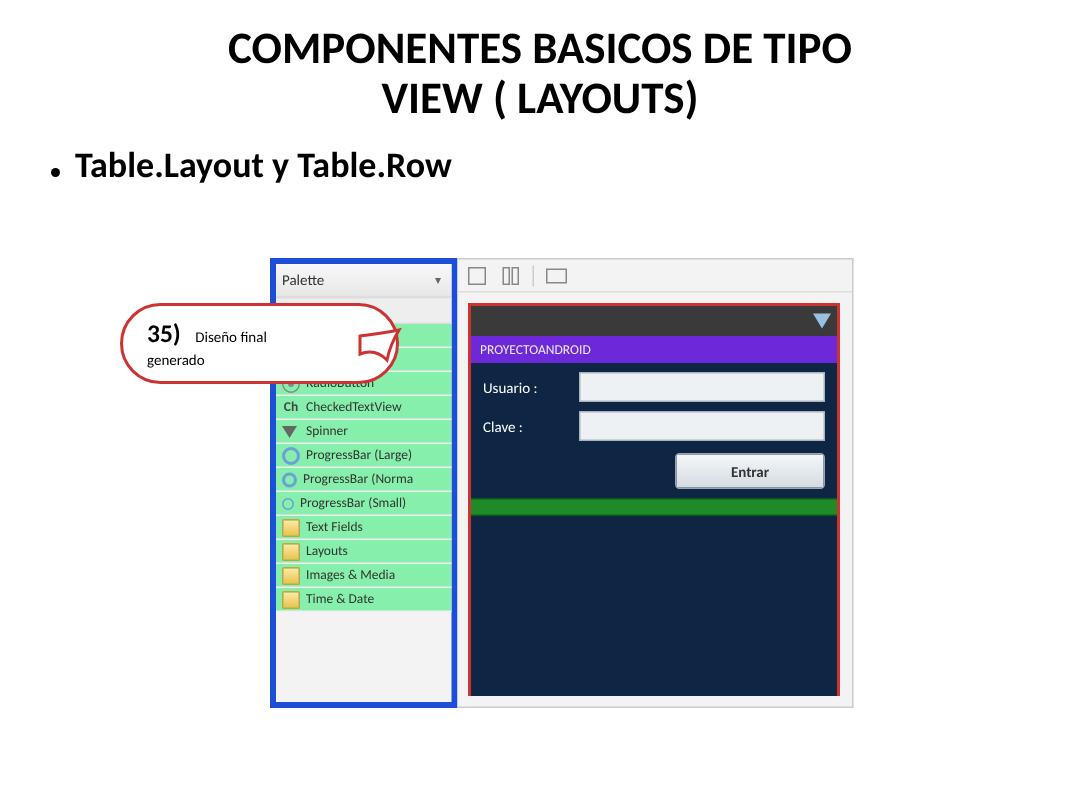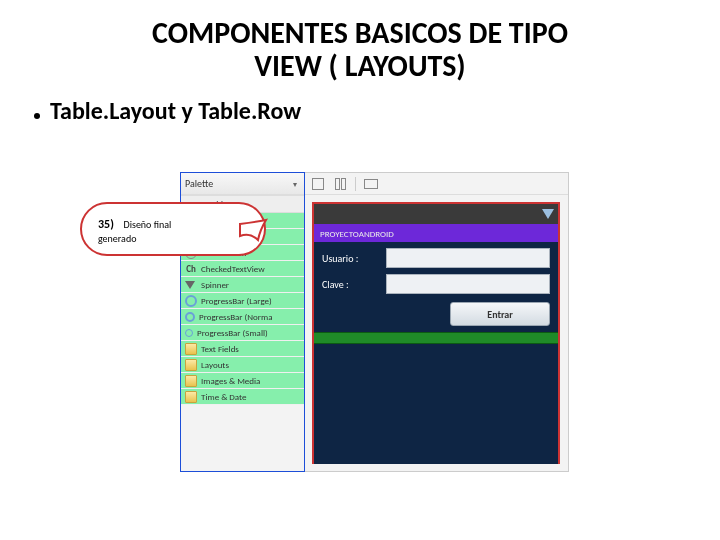--- a/index.html
+++ b/index.html
@@ -5,21 +5,21 @@
   * { box-sizing: border-box; margin: 0; padding: 0; }
   html, body { width: 720px; height: 540px; background: #fff; font-family: Calibri, Arial, sans-serif; }
   .slide { width: 720px; height: 484px; position: relative; }
   .title { text-align: center; font-weight: 700; font-size: 30px; line-height: 1.1; padding-top: 16px; color: #000; }
   .bullet-row { display: flex; align-items: baseline; padding: 14px 0 0 34px; }
   .bullet-dot { width: 6px; height: 6px; background: #000; border-radius: 50%; margin-right: 10px; margin-top: 12px; flex-shrink: 0; }
   .bullet-text { font-weight: 700; font-size: 24px; color: #000; }
 
   .panel-wrap { position: absolute; left: 180px; top: 172px; width: 390px; height: 300px; }
 
-  .palette { position: absolute; left: 0; top: 0; width: 125px; height: 300px; background: #f3f3f3; border: 1px solid #1d4ed8; }
+  .palette { position: absolute; left: 0; top: 0; width: 125px; height: 300px; background: #f3f3f3; border: 4px solid #1d4ed8; }
   .palette-header { height: 22px; background: linear-gradient(#f8f8f8,#e8e8e8); border-bottom: 1px solid #ddd; display: flex; align-items: center; padding: 0 4px; justify-content: space-between; }
   .palette-title { font-size: 10px; color: #333; }
   .palette-header-icon { width: 10px; height: 10px; color: #666; font-size: 8px; line-height: 10px; text-align: center; }
   .palette-category { height: 18px; background: #eee; border-top: 1px solid #ddd; border-bottom: 1px solid #ddd; font-size: 9px; color: #333; padding: 2px 6px; }
   .palette-list { }
   .palette-item { height: 16px; display: flex; align-items: center; padding: 0 4px; font-size: 9px; color: #333; background: #86efac; border-bottom: 1px solid #f0f0f0; }
   .pi-icon { width: 12px; height: 12px; margin-right: 4px; flex-shrink: 0; }
   .pi-folder { background: linear-gradient(#fce9a5,#e8c34e); border: 1px solid #c7a33d; border-radius: 1px; }
   .pi-ring { border-radius: 50%; border: 2px solid #6aa0d8; background: transparent; }
   .pi-check { color: #2a8a2a; font-size: 10px; text-align: center; line-height: 12px; }
@@ -45,21 +45,21 @@
   .form-area { padding: 6px 8px 0 8px; }
   .form-row { display:flex; align-items:center; margin-bottom:6px; gap:6px;justify-content:space-between; }
   .form-label { width: 58px; color:#fff; font-size:10px; }
   .form-input { flex:1; height:20px; background:#eef1f4; border:1px solid #aab3bd; }
   .btn-row { display:flex; justify-content:flex-end; padding: 2px 8px 0 8px; }
   .phone-btn { width: 100px; height: 24px; background: linear-gradient(#f5f7f9,#d3dbe2); border:1px solid #9aa6b2; border-radius:3px; color:#333; font-size:10px; display:flex; align-items:center; justify-content:center;font-weight:bold; }
   .green-bar { margin-top: 6px; height: 12px; background: #1f8b28; border-top:1px solid #0c5a13; border-bottom:1px solid #0c5a13; }
 
   .callout { position: absolute; left: 80px; top: 202px; width: 186px; height: 64px; }
   .callout-bubble { width: 186px; height: 54px; border: 2px solid #c33; border-radius: 28px; background: #fff; display:flex; flex-direction:column; justify-content:center; padding: 4px 16px; }
-  .callout-num { font-weight:700; font-size:12px; color:#000; display:inline; }
+  .callout-num { font-weight:700; font-size:17px; color:#000; display:inline; }
   .callout-line { font-size:10px; color:#000; }
   .callout-tail { position:absolute; right: -2px; top: 18px; width: 28px; height: 22px; }
   .callout-tail svg { overflow: visible; }
 </style>
 </head>
 <body>
 
 <div class="slide">
   <div class="title">
     <span>COMPONENTES  BASICOS DE TIPO</span><br>

